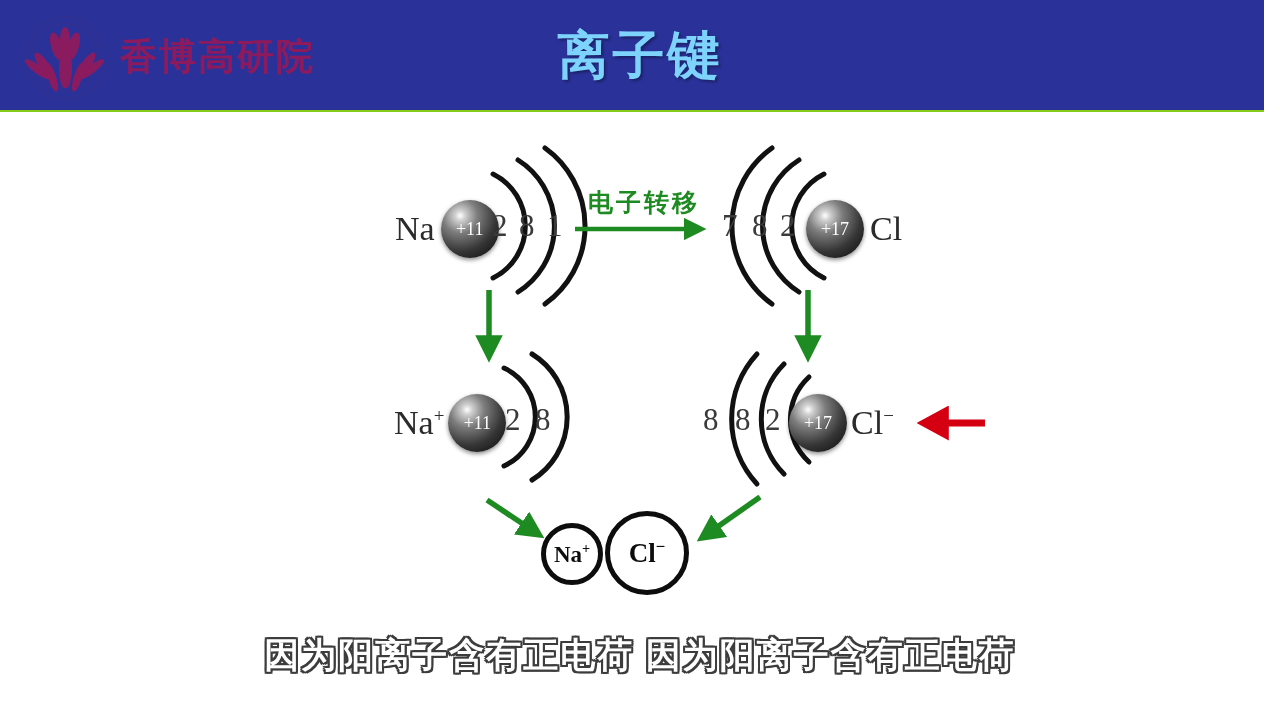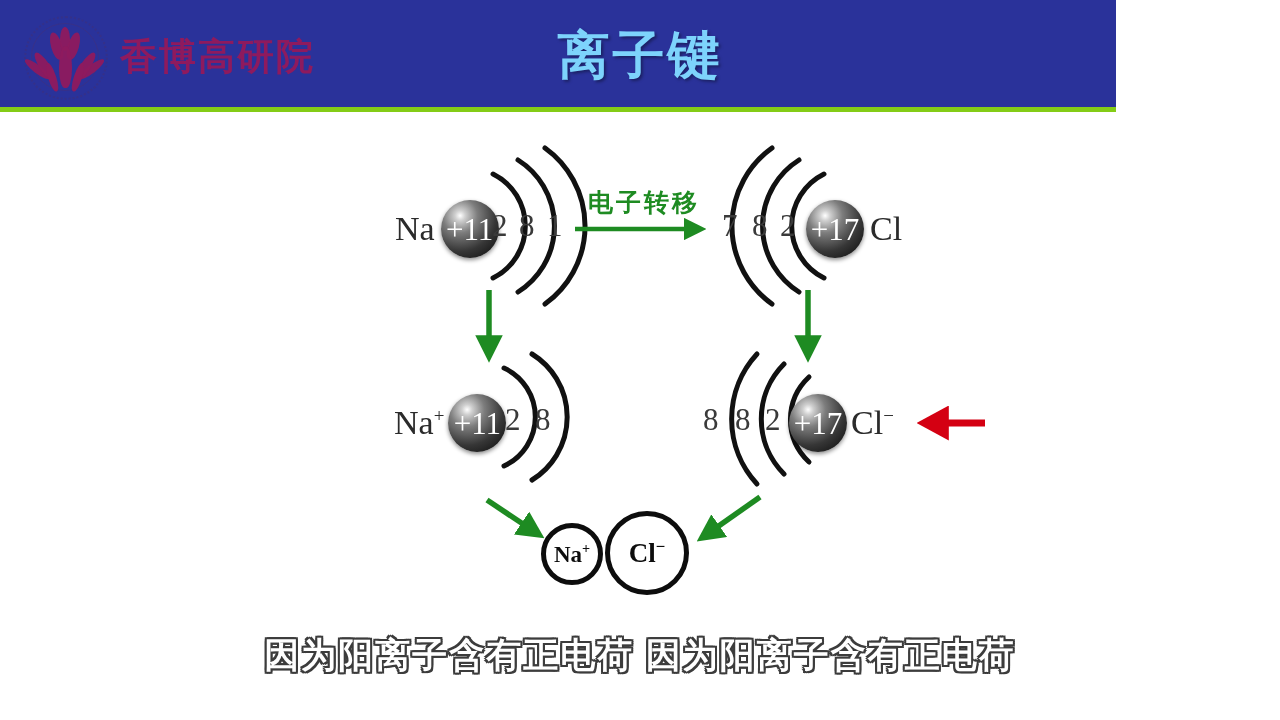--- a/index.html
+++ b/index.html
@@ -12,24 +12,24 @@
     height: 720px;
     overflow: hidden;
     font-family: "Liberation Sans", sans-serif;
     position: relative;
   }
 
   
   .header {
     position: absolute;
     left: 0; top: 0;
-    width: 1116px;
+    width: 1264px;
     height: 112px;
     background: #2a329a;
-    border-bottom: 5px solid #84cc16;
+    border-bottom: 2px solid #84cc16;
     box-sizing: border-box;
   }
   .logo-block {
     position: absolute;
     left: 18px; top: 10px;
     width: 330px; height: 92px;
     display: flex;
     align-items: center;
     gap: 10px;
   }
@@ -121,21 +121,21 @@
   .nucleus {
     width: 58px; height: 58px;
     border-radius: 50%;
     background: radial-gradient(circle at 33% 27%, #ffffff 0%, #cfcfcf 9%, #7d7d7d 30%, #363636 62%, #161616 88%, #0b0b0b 100%);
     box-shadow: 0 2px 4px rgba(0,0,0,.45);
     display: flex;
     align-items: center;
     justify-content: center;
     color: #ffffff;
     font-family: "Liberation Serif", serif;
-    font-size: 31px;
+    font-size: 18px;
     line-height: 1;
     flex: 0 0 auto;
   }
   .shell-num {
     position: absolute;
     font-family: "Liberation Serif", serif;
     font-size: 31px;
     color: #3a3a3a;
   }
 

